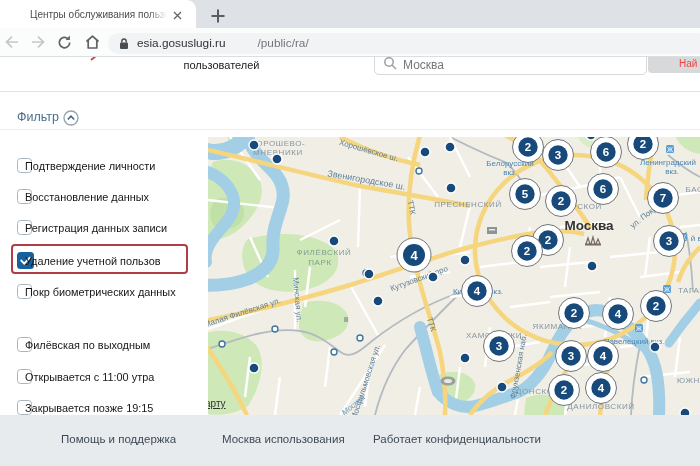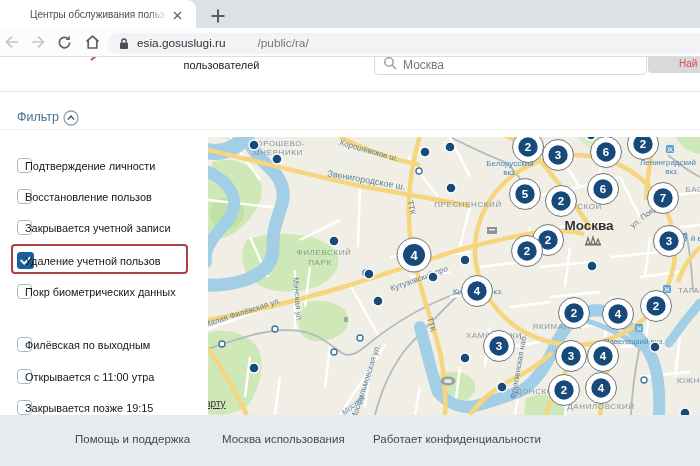--- a/index.html
+++ b/index.html
@@ -89,23 +89,23 @@
 <div class="abs" id="filtr">Фильтр</div>
 <svg class="abs" style="left:63px;top:110px" width="16" height="16" viewBox="0 0 16 16">
   <circle cx="8" cy="8" r="7" stroke="#93a2ae" stroke-width="1.3" fill="none"></circle>
   <path d="M4.8 9.6 L8 6.2 L11.2 9.6" stroke="#3e6486" stroke-width="1.5" fill="none"></path>
 </svg>
 <div class="abs" id="sep2"></div>
 
 <div class="abs cb" style="top:158px"></div>
 <div class="abs cblabel" style="top:160px">Подтверждение личности</div>
 <div class="abs cb" style="top:189px"></div>
-<div class="abs cblabel" style="top:191px">Восстановление пользов</div>
+<div class="abs cblabel" style="top:191px">Восстановление данных</div>
 <div class="abs cb" style="top:220px"></div>
-<div class="abs cblabel" style="top:222px">Закрывается учетной записи</div>
+<div class="abs cblabel" style="top:222px">Регистрация данных записи</div>
 <div class="abs" id="cbchecked"></div>
 <svg class="abs" style="left:19px;top:254px" width="13" height="13" viewBox="0 0 13 13">
   <path d="M2.2 6.5 L5.2 9.6 L10.8 3.6" stroke="#fff" stroke-width="1.8" fill="none" stroke-linecap="round"></path>
 </svg>
 <div class="abs cblabel" style="top:255px">Удаление учетной пользов</div>
 <div class="abs" id="redbox"></div>
 <div class="abs cb" style="top:284px"></div>
 <div class="abs cblabel" style="top:286px">Покр биометрических данных</div>
 
 <div class="abs cb" style="top:337px"></div>
@@ -421,15 +421,15 @@
 <g>
           <circle cx="393" cy="251" r="15.5" fill="#fff" stroke="#70757a" stroke-width="1"></circle>
           <circle cx="393" cy="251" r="9.7" fill="#174a7a"></circle>
           <text x="393" y="255.1" font-size="11.5" font-weight="bold" fill="#fff" text-anchor="middle" font-family="Liberation Sans,sans-serif">4</text>
         </g>
 </g>
 </svg>
 </div>
 
 <div class="abs" id="footer"></div>
-<div class="abs flink" style="left:75px">Помощь и поддержка</div>
+<div class="abs flink" style="left:61px">Помощь и поддержка</div>
 <div class="abs flink" style="left:222px">Москва использования</div>
 <div class="abs flink" style="left:373px">Работает конфиденциальности</div>
 
 </body></html>

